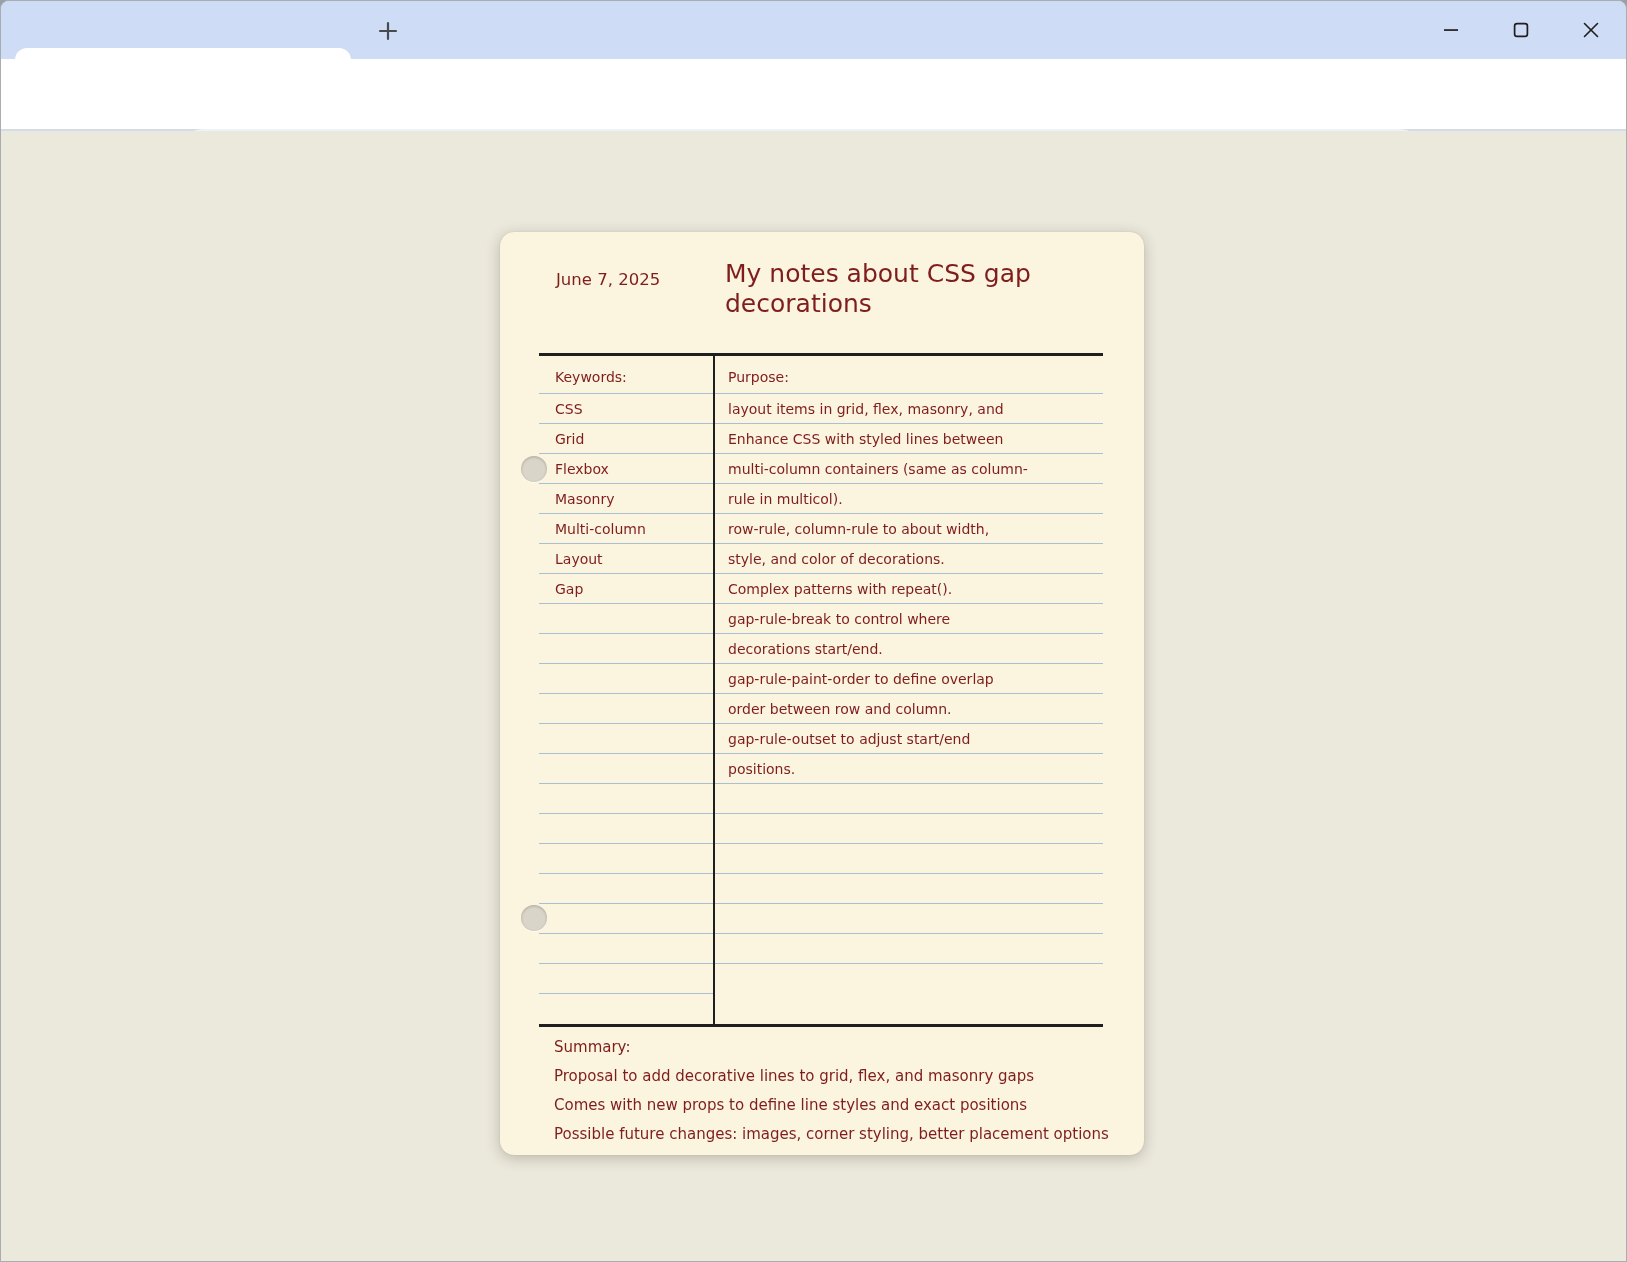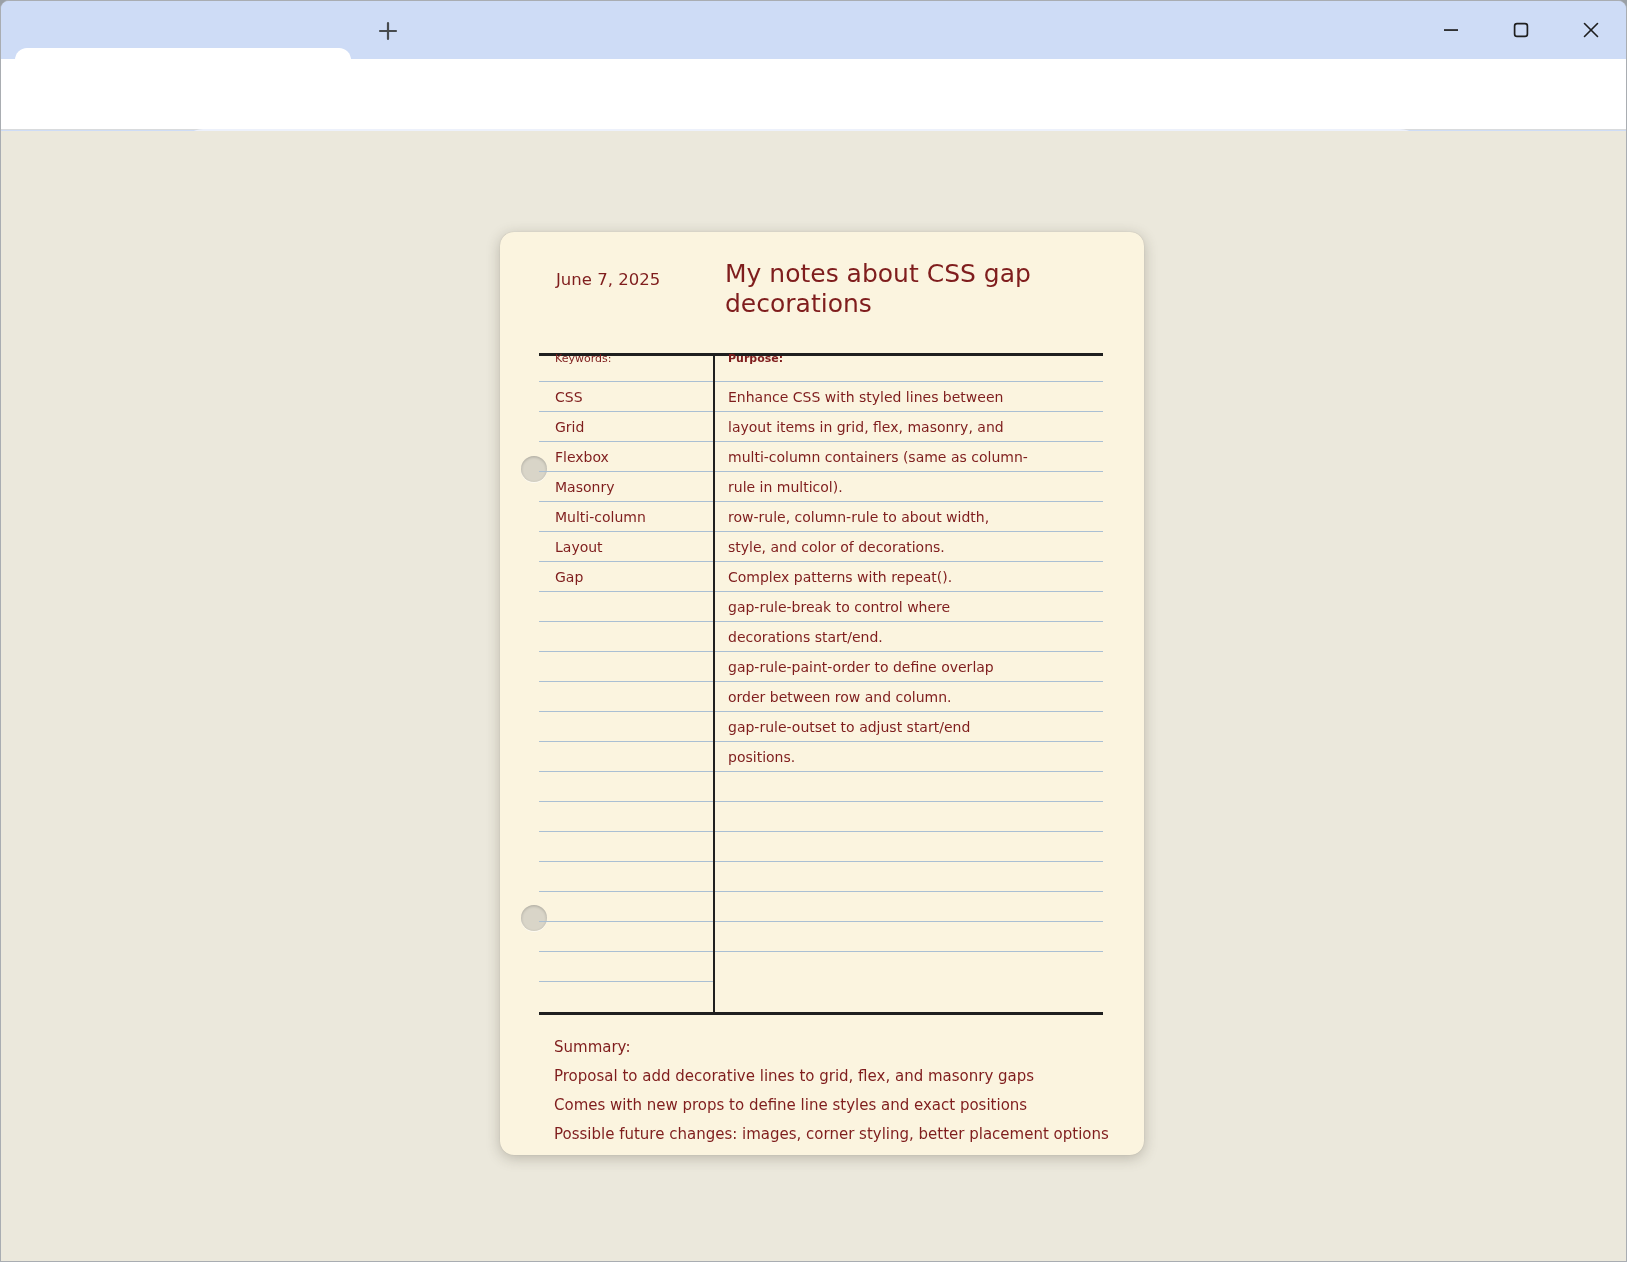--- a/index.html
+++ b/index.html
@@ -56,23 +56,23 @@
   .hole { position:absolute; left:21px; width:26px; height:26px; border-radius:50%;
           background:#d9d5c8; box-shadow:inset 0 1px 3px rgba(0,0,0,.22), 0 1px 0 rgba(255,255,255,.55); }
   .hole-1 { top:224px; } .hole-2 { top:673px; }
   .note-table {
     position:absolute; left:39px; top:121px; width:564px;
     border-top:3px solid #1f1f1f; border-bottom:3px solid #1f1f1f;
     display:flex;
   }
   .col-left  { width:174px; }
   .col-right { flex:1; border-left:2px solid #1f1f1f; }
-  .thead { height:26px; display:flex; align-items:flex-end; padding:0 0 16px 16px;
-           border-bottom:1px solid #aabfd3; font-size:11px; }
-  .col-right .thead { padding-left:13px; font-weight:bold; }
+  .thead { height:38px; display:flex; align-items:flex-end; padding:0 0 8px 16px;
+           border-bottom:1px solid #aabfd3; font-size:14px; }
+  .col-right .thead { padding-left:13px; font-weight:normal; }
   .trow { height:30px; line-height:30px; border-bottom:1px solid #aabfd3;
           padding-left:16px; font-size:14px; white-space:nowrap; }
   .col-right .trow { padding-left:13px; }
   .trow:last-child { border-bottom:none; }
   .trow.bold { font-weight:bold; }
   .summary { position:absolute; left:54px; top:801px; line-height:29px; font-size:15px; }
   .summary div { height:29px; white-space:nowrap; }
 </style>
 </head>
 <body>
@@ -189,22 +189,22 @@
               <div class="trow"></div>
               <div class="trow"></div>
               <div class="trow"></div>
               <div class="trow"></div>
               <div class="trow"></div>
             </div>
         </div>
         <div class="col-right">
           <div class="thead">Purpose:</div>
           <div>
+              <div class="trow">layout items in grid, flex, masonry, and</div>
               <div class="trow">Enhance CSS with styled lines between</div>
-              <div class="trow">layout items in grid, flex, masonry, and</div>
               <div class="trow">multi-column containers (same as column-</div>
               <div class="trow">rule in multicol).</div>
               <div class="trow">row-rule, column-rule to about width,</div>
               <div class="trow">style, and color of decorations.</div>
               <div class="trow">Complex patterns with repeat().</div>
               <div class="trow">gap-rule-break to control where</div>
               <div class="trow">decorations start/end.</div>
               <div class="trow">gap-rule-paint-order to define overlap</div>
               <div class="trow">order between row and column.</div>
               <div class="trow">gap-rule-outset to adjust start/end</div>

